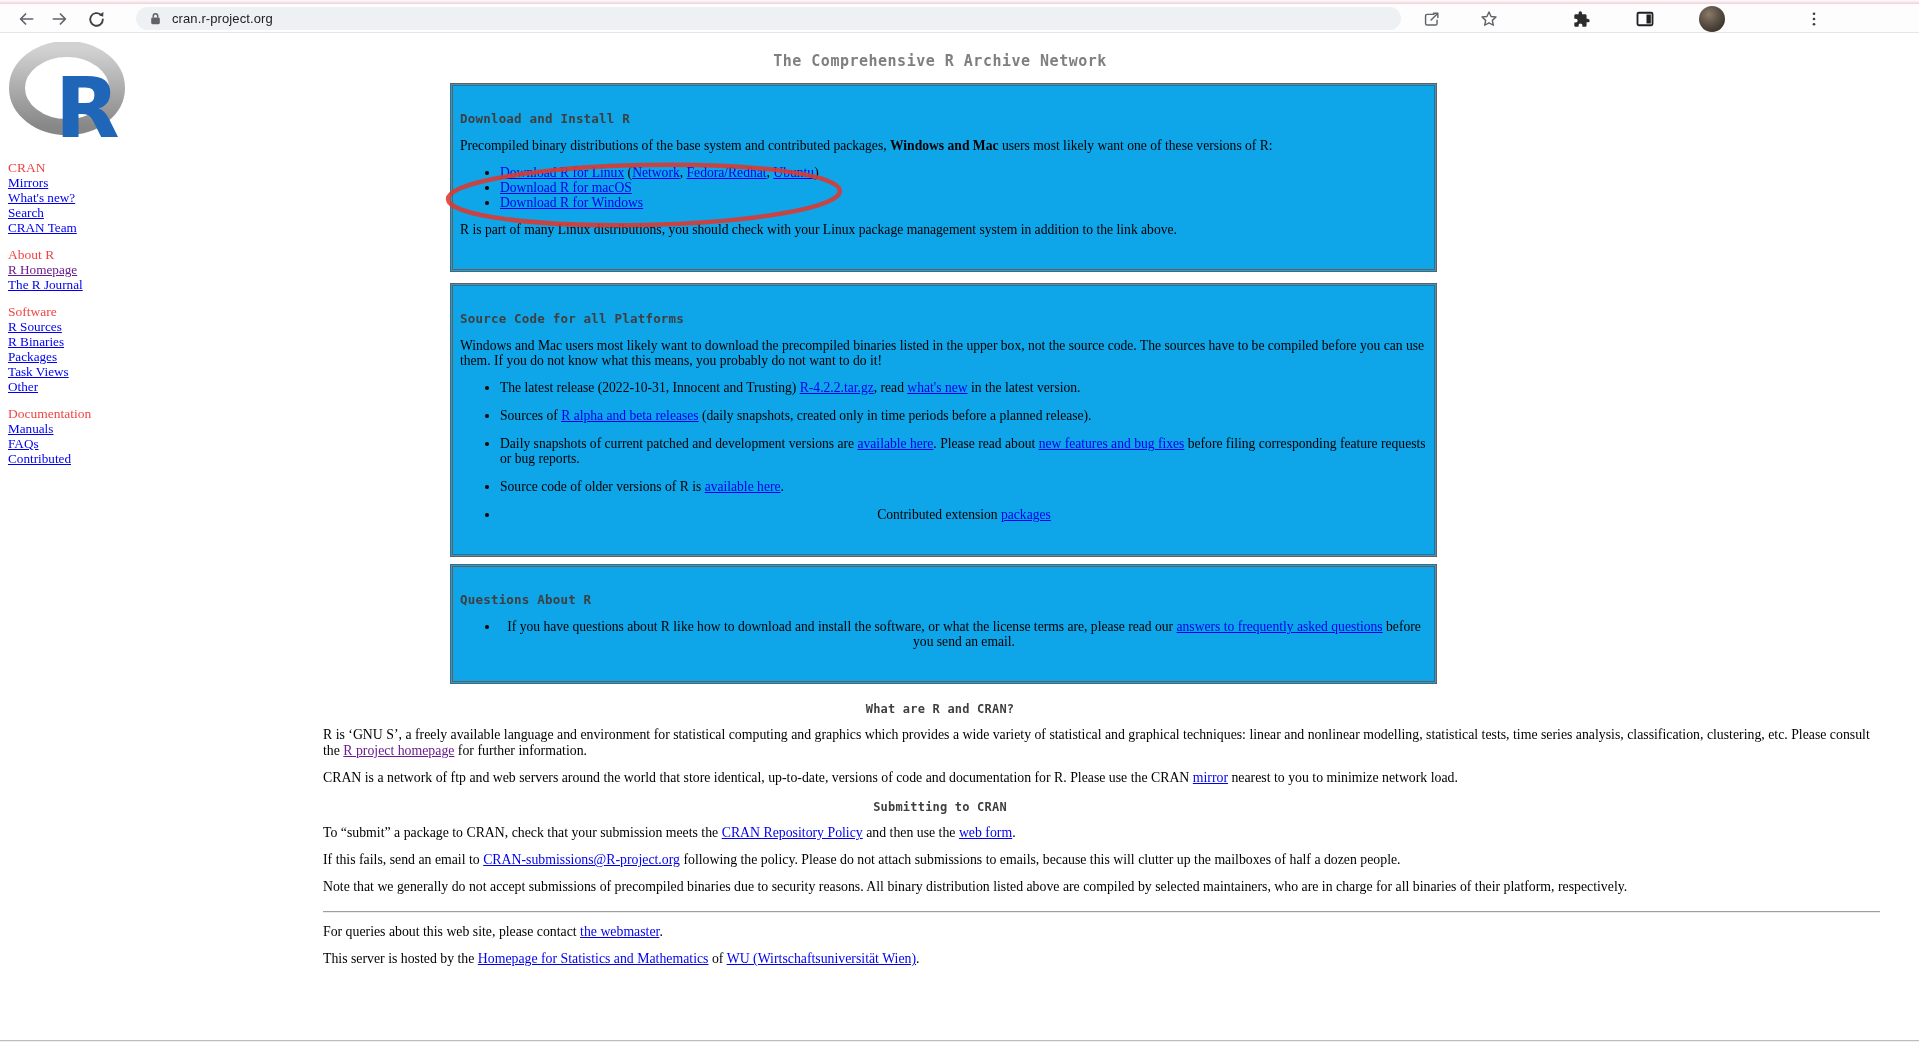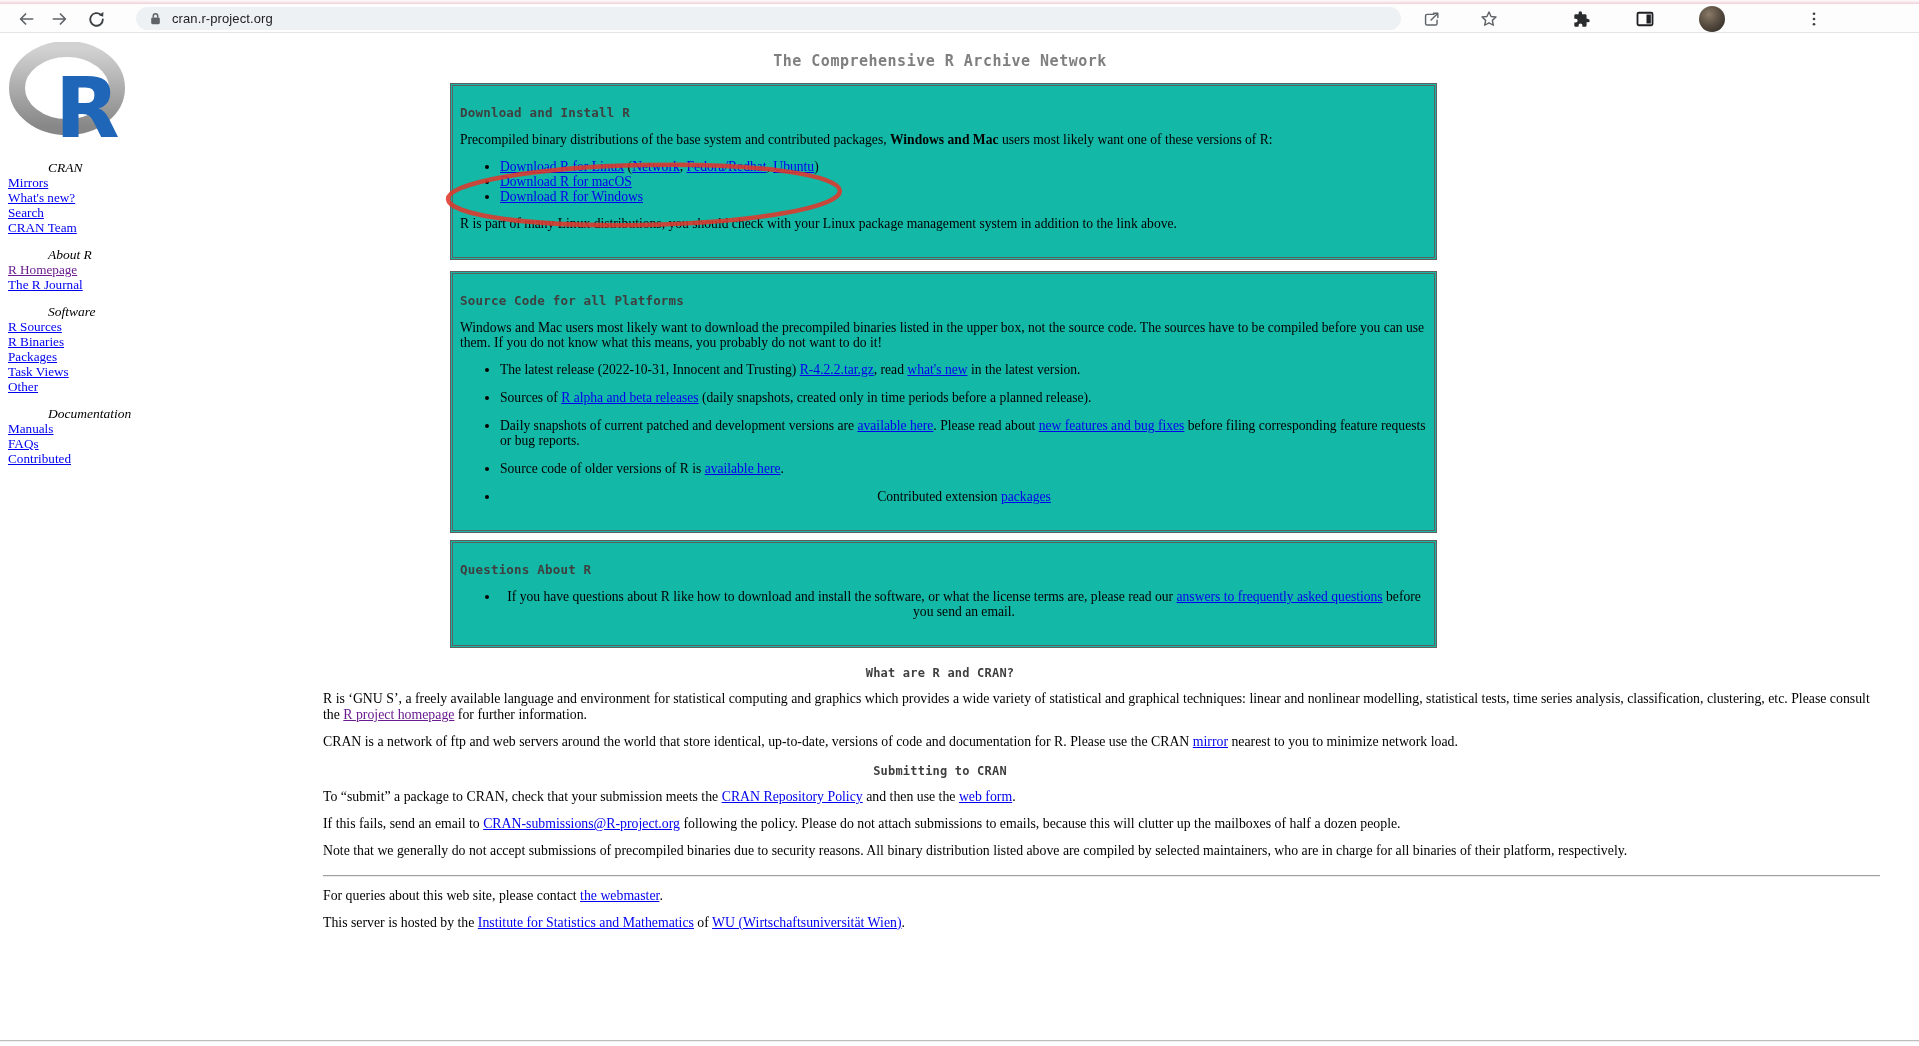--- a/index.html
+++ b/index.html
@@ -18,32 +18,32 @@
   .addr { position:absolute; left:136px; top:3px; width:1265px; height:23px; background:#eef1f4;
     border-radius:12px; display:flex; align-items:center; padding:0 12px; gap:9px;
     font-family:"Liberation Sans", sans-serif; }
   .addr .url { font-size:13px; color:#202124; letter-spacing:.1px; }
   .avatar { position:absolute; top:2px; width:26px; height:26px; border-radius:50%;
     background:radial-gradient(circle at 38% 32%, #8a7a68 0%, #564b40 48%, #27221e 100%); }
 
   
   .sidebar { position:absolute; left:8px; top:42px; width:300px; }
   .nav-section { margin-top:12px; }
-  .nav-title { font-style:italic; font-size:13.5px; color:#000000; line-height:15px;margin-left:40px; }
+  .nav-title { font-size:13.5px; color:#ef4444; line-height:15px; }
   .side-link { display:block; color:var(--link-color); text-decoration:underline;
     font-size:13.2px; line-height:15px; cursor:pointer; }
   .side-link.visited { color:var(--visited-link-color); }
 
   
   .main { position:absolute; left:323px; top:46px; width:1557px; }
   .page-title { width:1234px; text-align:center; margin-top:6px;
     font-family:"DejaVu Sans Mono", monospace; font-weight:bold; font-size:15px;
     letter-spacing:.5px; color:var(--title-color); }
 
-  .box { width:987px; margin-left:127px; border:3px double #5f5f5f; padding:14px 6px; background:#14b8a6; }
+  .box { width:987px; margin-left:127px; border:3px double #5f5f5f; padding:20px 6px; background:#0ea5e9; }
   .box1 { margin-top:13px; }
   .box2 { margin-top:11px; }
   .box3 { margin-top:7px; }
   .box h2 { font-family:"DejaVu Sans Mono", monospace; font-weight:bold; font-size:12.5px;
     letter-spacing:.2px; color:var(--heading-color); margin:5px 0 0 1px; }
   .box p { font-size:13.6px; line-height:15px; margin:12px 1px; }
   .box ul { margin:12px 0; padding-left:41px; }
   .box li { font-size:13.6px; line-height:15px; }
   .box.spaced li { margin-bottom:13px; }
   .box.spaced li:last-child { margin-bottom:2px;text-align:center; }
@@ -215,17 +215,17 @@
     <p class="body-p">CRAN is a network of ftp and web servers around the world that store identical, up-to-date, versions of code and documentation for R. Please use the CRAN <a href="#" class="lnk">mirror</a> nearest to you to minimize network load.</p>
 
     <h2 class="sec-head" style="margin-top:14px">Submitting to CRAN</h2>
     <p class="body-p">To “submit” a package to CRAN, check that your submission meets the <a href="#" class="lnk">CRAN Repository Policy</a> and then use the <a href="#" class="lnk">web form</a>.</p>
     <p class="body-p">If this fails, send an email to <a href="#" class="lnk">CRAN-submissions@R-project.org</a> following the policy. Please do not attach submissions to emails, because this will clutter up the mailboxes of half a dozen people.</p>
     <p class="body-p">Note that we generally do not accept submissions of precompiled binaries due to security reasons. All binary distribution listed above are compiled by selected maintainers, who are in charge for all binaries of their platform, respectively.</p>
 
     <hr class="foot-rule">
 
     <p class="body-p">For queries about this web site, please contact <a href="#" class="lnk">the webmaster</a>.</p>
-    <p class="body-p">This server is hosted by the <a href="#" class="lnk">Institute for Statistics and Mathematics</a> of <a href="#" class="lnk">WU (Wirtschaftsuniversität Wien)</a>.</p>
+    <p class="body-p">This server is hosted by the <a href="#" class="lnk">Homepage for Statistics and Mathematics</a> of <a href="#" class="lnk">WU (Wirtschaftsuniversität Wien)</a>.</p>
   </main>
 
   <div class="bottom-rule"></div>
 </div>
 
 </body></html>

